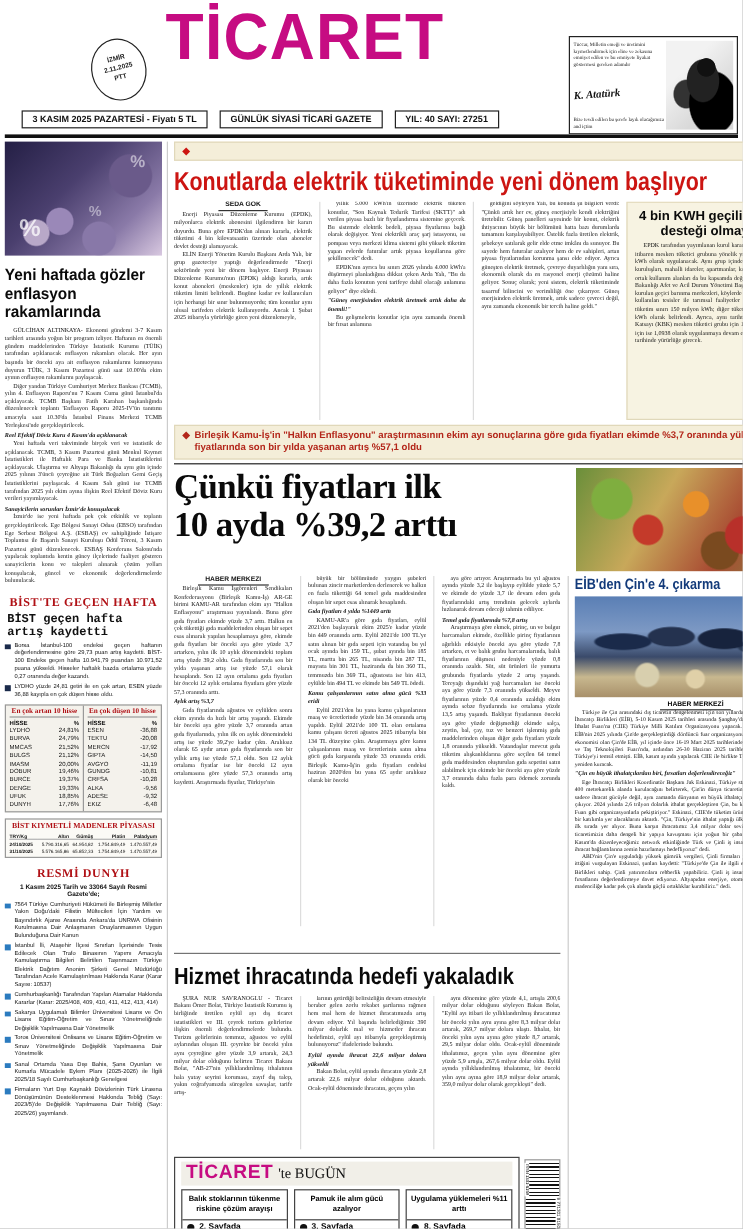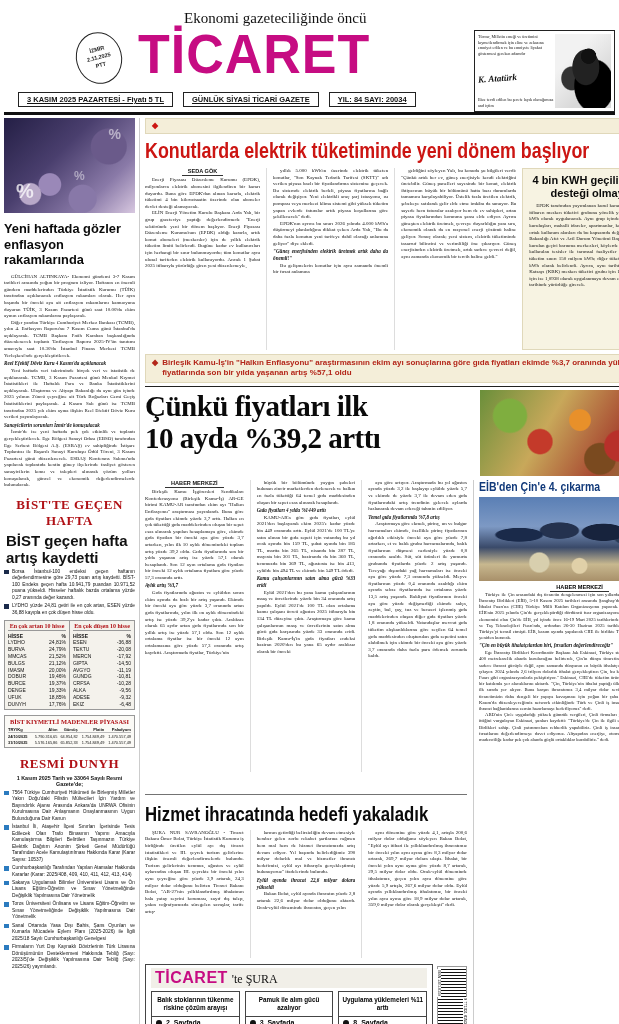--- a/index.html
+++ b/index.html
@@ -19,43 +19,43 @@
   .signature { font-family:"Liberation Serif",serif; font-style:italic; font-weight:bold; font-size:9px; color:#111; transform:rotate(-4deg); }
   .quote-note { font-size:4.2px; line-height:1.3; color:#111; }
   .portrait { width:42%; background:
       radial-gradient(circle at 60% 30%, #111 0 12%, transparent 13%),
       radial-gradient(ellipse at 55% 45%, #222 0 30%, transparent 32%),
       radial-gradient(ellipse at 70% 70%, #000 0 35%, transparent 37%),
       radial-gradient(ellipse at 30% 60%, #333 0 18%, transparent 20%),
       linear-gradient(135deg,#f2f2f2 30%, #d9d9d9 70%);
   }
   .info-row { display:flex; gap:10px; margin:2px 0 0 14px; }
-  .info-box { border:1.5px solid #222; padding:2px 8px; font-family:"Liberation Sans",sans-serif; font-weight:bold; font-size:7.5px; color:#111; text-align:center;text-decoration:underline; }
+  .info-box { border:1.5px solid #222; padding:2px 8px; font-family:"Liberation Sans",sans-serif; font-weight:bold; font-size:7.5px; color:#111; text-align:center; }
   .header-rule { height:3px; background:#111; margin-top:5px; }
 
   
   .content { display:flex; margin-top:3px; }
   aside.leftcol { width:136px; flex:none; padding-right:4px; border-right:1px solid #ccc; }
   main.maincol { flex:1; padding-left:5px; }
 
   
   .coins-photo { width:100%; height:95px; background:
       radial-gradient(circle at 20% 80%, #b8a8c8 0 8%, transparent 9%),
       radial-gradient(circle at 35% 70%, #9a88b8 0 10%, transparent 11%),
       radial-gradient(circle at 60% 85%, #8878a8 0 12%, transparent 13%),
       radial-gradient(circle at 80% 30%, #6a5a8a 0 14%, transparent 15%),
       linear-gradient(135deg, #241f45 0%, #4a3f6e 40%, #8a7aa8 75%, #d8c8e0 100%);
       position:relative; overflow:hidden; }
   .coins-photo .pct { position:absolute; color:rgba(255,255,255,.75); font-family:"Liberation Sans",sans-serif; font-weight:bold; }
   .left-headline { font-family:"Liberation Sans",sans-serif; font-weight:bold; font-size:13.5px; line-height:1.15; color:#0a0a0a; margin:8px 0 6px 0; transform:scaleX(.95); transform-origin:left; }
   .smalltext { font-size:5px; line-height:1.32; text-align:justify; color:#111; }
   .smalltext p { text-indent:7px; }
   .subhead-i { font-weight:bold; font-style:italic; font-size:5.1px; margin:1px 0; }
-  .section-head { font-family:"Liberation Serif",serif; font-weight:bold; font-size:13px; color:#b01116; text-align:center; margin:8px 0 3px 0; letter-spacing:.5px; }
-  .bist-headline { font-family:Liberation Sans, sans-serif; font-weight:bold; font-size:15px; color:#111; margin:0 0 3px 2px; }
+  .section-head { font-family:"Liberation Serif",serif; font-weight:bold; font-size:10px; color:#b01116; text-align:center; margin:8px 0 3px 0; letter-spacing:.5px; }
+  .bist-headline { font-family:Liberation Mono, monospace; font-weight:bold; font-size:10px; color:#111; margin:0 0 3px 2px; }
   ul.sqlist { list-style:none; }
   ul.sqlist li { font-family:"Liberation Sans",sans-serif; font-size:4.8px; line-height:1.35; color:#111; padding-left:8px; position:relative; margin-bottom:2px; text-align:justify; }
   ul.sqlist li::before { content:""; position:absolute; left:0; top:1px; width:4.5px; height:4.5px; background:#1a2a4a; }
   ul.sqlist.blue li::before { background:#2b7bbf; }
   .stock-tables { display:flex; border:1px solid #999; margin-top:4px; background:#f4f2ec; }
   .stock-table { flex:1; padding:2px 3px; }
   .stock-table + .stock-table { border-left:1px solid #999; }
   .stock-caption { font-family:"Liberation Serif",serif; font-weight:bold; font-size:6px; color:#b01116; text-align:center; border-bottom:1px solid #999; padding-bottom:1px; margin-bottom:1px; }
   table.data { width:100%; border-collapse:collapse; font-family:"Liberation Sans",sans-serif; font-size:5px; color:#111; }
   table.data th { text-align:left; font-size:5px; padding:.5px 0; }
@@ -149,36 +149,35 @@
 <div class="page">
 
   <header>
     <div class="masthead-row">
       <div class="stamp">
         <span>İZMİR</span>
         <span>2.11.2025</span>
         <span>PTT</span>
       </div>
       <div class="logo-block">
-        <div class="tagline">Ekonomi gazeteciliğinde öncü</div>
         <div class="logo">TİCARET</div>
       </div>
       <div class="quote-box">
         <div class="quote-left">
           <div class="quote-text">Tüccar, Milletin emeği ve üretimini kıymetlendirmek için eline ve zekasına emniyet edilen ve bu emniyete liyakat göstermesi gereken adamdır</div>
           <div class="signature">K. Atatürk</div>
           <div class="quote-note">Bize tevdi edilen bu şerefe layık olacağımıza and içtim</div>
         </div>
         <div class="portrait"></div>
       </div>
     </div>
     <div class="info-row">
       <div class="info-box">3 KASIM 2025 PAZARTESİ - Fiyatı 5 TL</div>
       <div class="info-box">GÜNLÜK SİYASİ TİCARİ GAZETE</div>
-      <div class="info-box">YIL: 84 SAYI: 20034</div>
+      <div class="info-box">YIL: 40 SAYI: 27251</div>
     </div>
     <div class="header-rule"></div>
   </header>
 
   <div class="content">
 
     <aside class="leftcol">
       <div class="coins-photo">
         <span class="pct" style="left:12px;bottom:10px;font-size:20px;">%</span>
         <span class="pct" style="left:70px;bottom:30px;font-size:12px;opacity:.6;">%</span>
@@ -435,21 +434,21 @@
                 <div class="srv-col smalltext">
                     <p>aynı dönemine göre yüzde 4,1, artışla 200,6 milyar dolar olduğunu söyleyen Bakan Bolat, "Eylül ayı itibari ile yıllıklandırılmış ihracatımız bir önceki yılın aynı ayına göre 8,3 milyar dolar artarak, 269,7 milyar dolara ulaştı. İthalat, bir önceki yılın aynı ayına göre yüzde 8,7 artarak, 29,5 milyar dolar oldu. Ocak-eylül döneminde ithalatımız, geçen yılın aynı dönemine göre yüzde 5,9 artışla, 267,6 milyar dolar oldu. Eylül ayında yıllıklandırılmış ithalatımız, bir önceki yılın aynı ayına göre 18,9 milyar dolar artarak, 359,0 milyar dolar olarak gerçekleşti" dedi.</p>
                   </div>
               </div>
             </section>
 
             <div class="today-row">
               <div class="today-box">
                 <div class="today-head">
                   <span class="today-logo">TİCARET</span>
-                  <span class="today-suffix">'te ŞURA</span>
+                  <span class="today-suffix">'te BUGÜN</span>
                 </div>
                 <div class="teasers">
                   <div class="teaser">
                     <div class="teaser-title">Balık stoklarının tükenme riskine çözüm arayışı</div>
                     <div class="teaser-foot">
                         <span class="dot"></span>
                         <span>2. Sayfada</span>
                       </div>
                   </div>
                   <div class="teaser">

